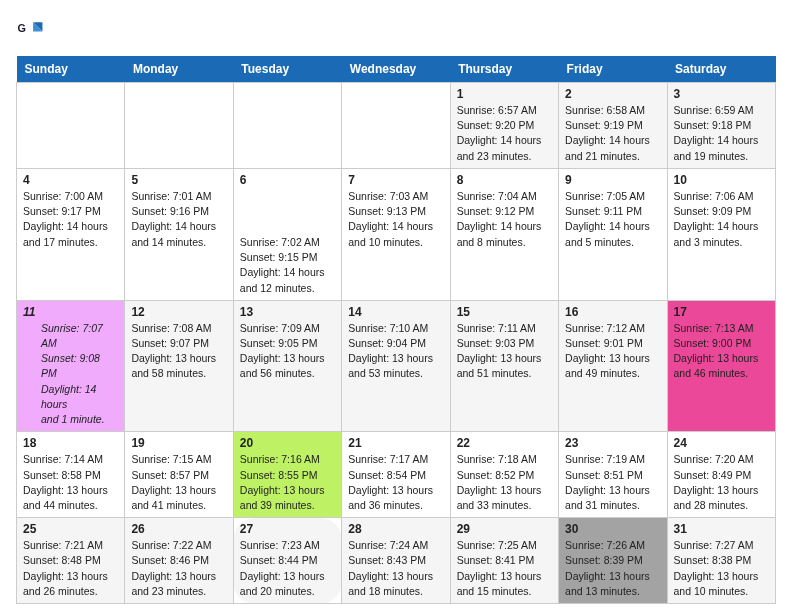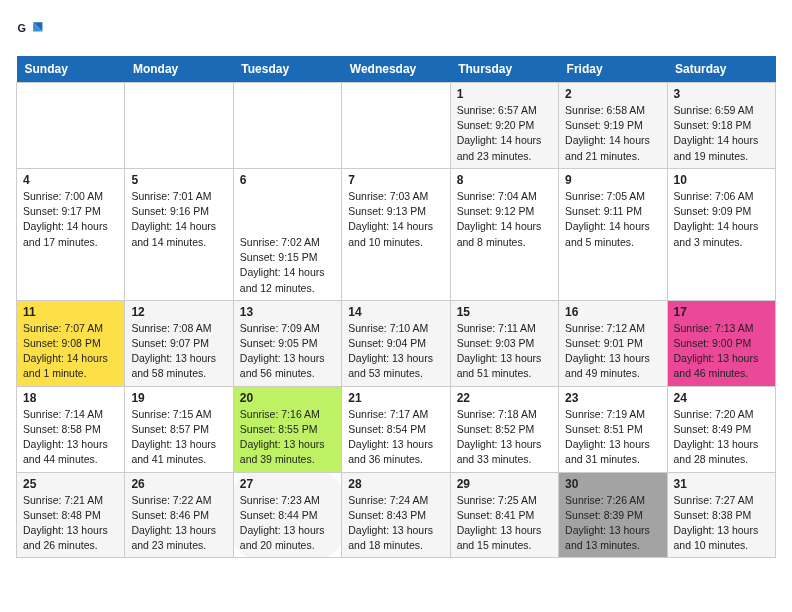--- a/index.html
+++ b/index.html
@@ -187,23 +187,23 @@
         </td>
         <td style="background: rgb(255, 255, 255);">
           <span class="day-num">10</span>
           <div class="day-info" style="white-space: pre-line;">Sunrise: 7:06 AM
 Sunset: 9:09 PM
 Daylight: 14 hours
 and 3 minutes.</div>
         </td>
       </tr>
       <tr>
-        <td style="background: #fde047;">
+        <td style="background: #f0abfc; font-style: italic;">
           <span class="day-num">11</span>
-          <div class="day-info" style="white-space: pre-line;">Sunrise: 7:07 AM
+          <div class="day-info" style="white-space: pre-line; margin-left: 18px;">Sunrise: 7:07 AM
 Sunset: 9:08 PM
 Daylight: 14 hours
 and 1 minute.</div>
         </td>
         <td style="background: rgb(245, 245, 245);">
           <span class="day-num">12</span>
           <div class="day-info" style="white-space: pre-line;">Sunrise: 7:08 AM
 Sunset: 9:07 PM
 Daylight: 13 hours
 and 58 minutes.</div>

